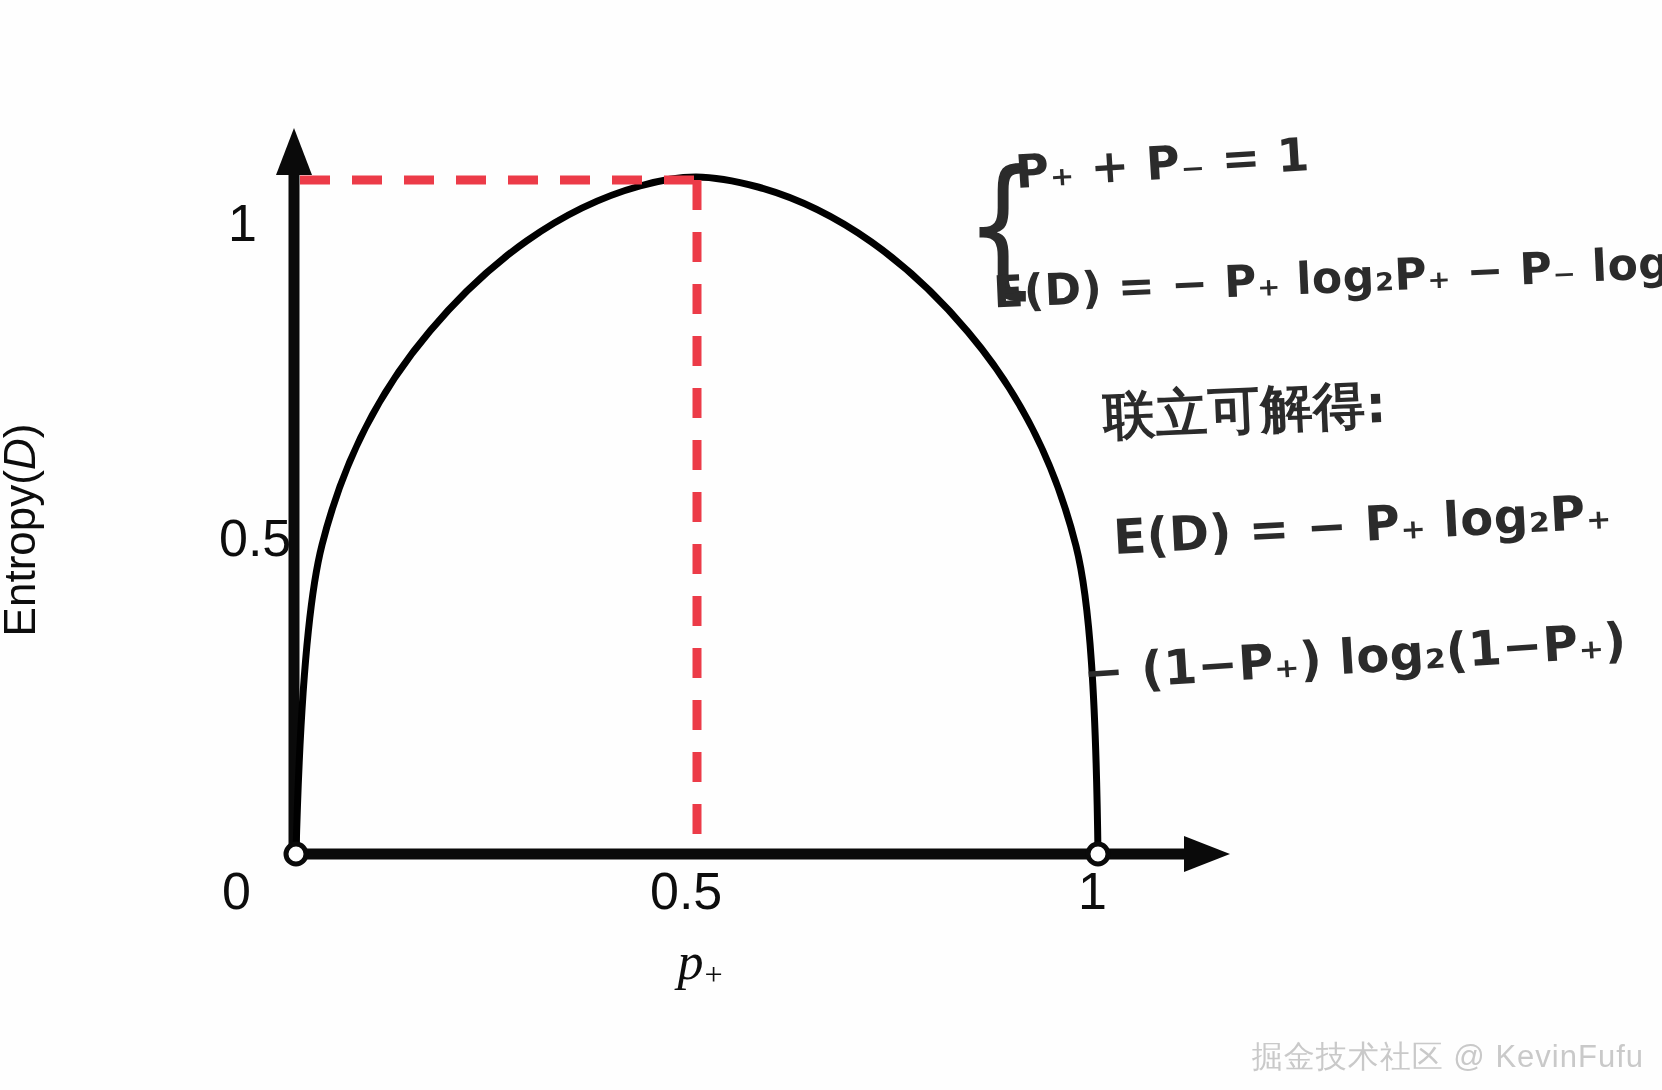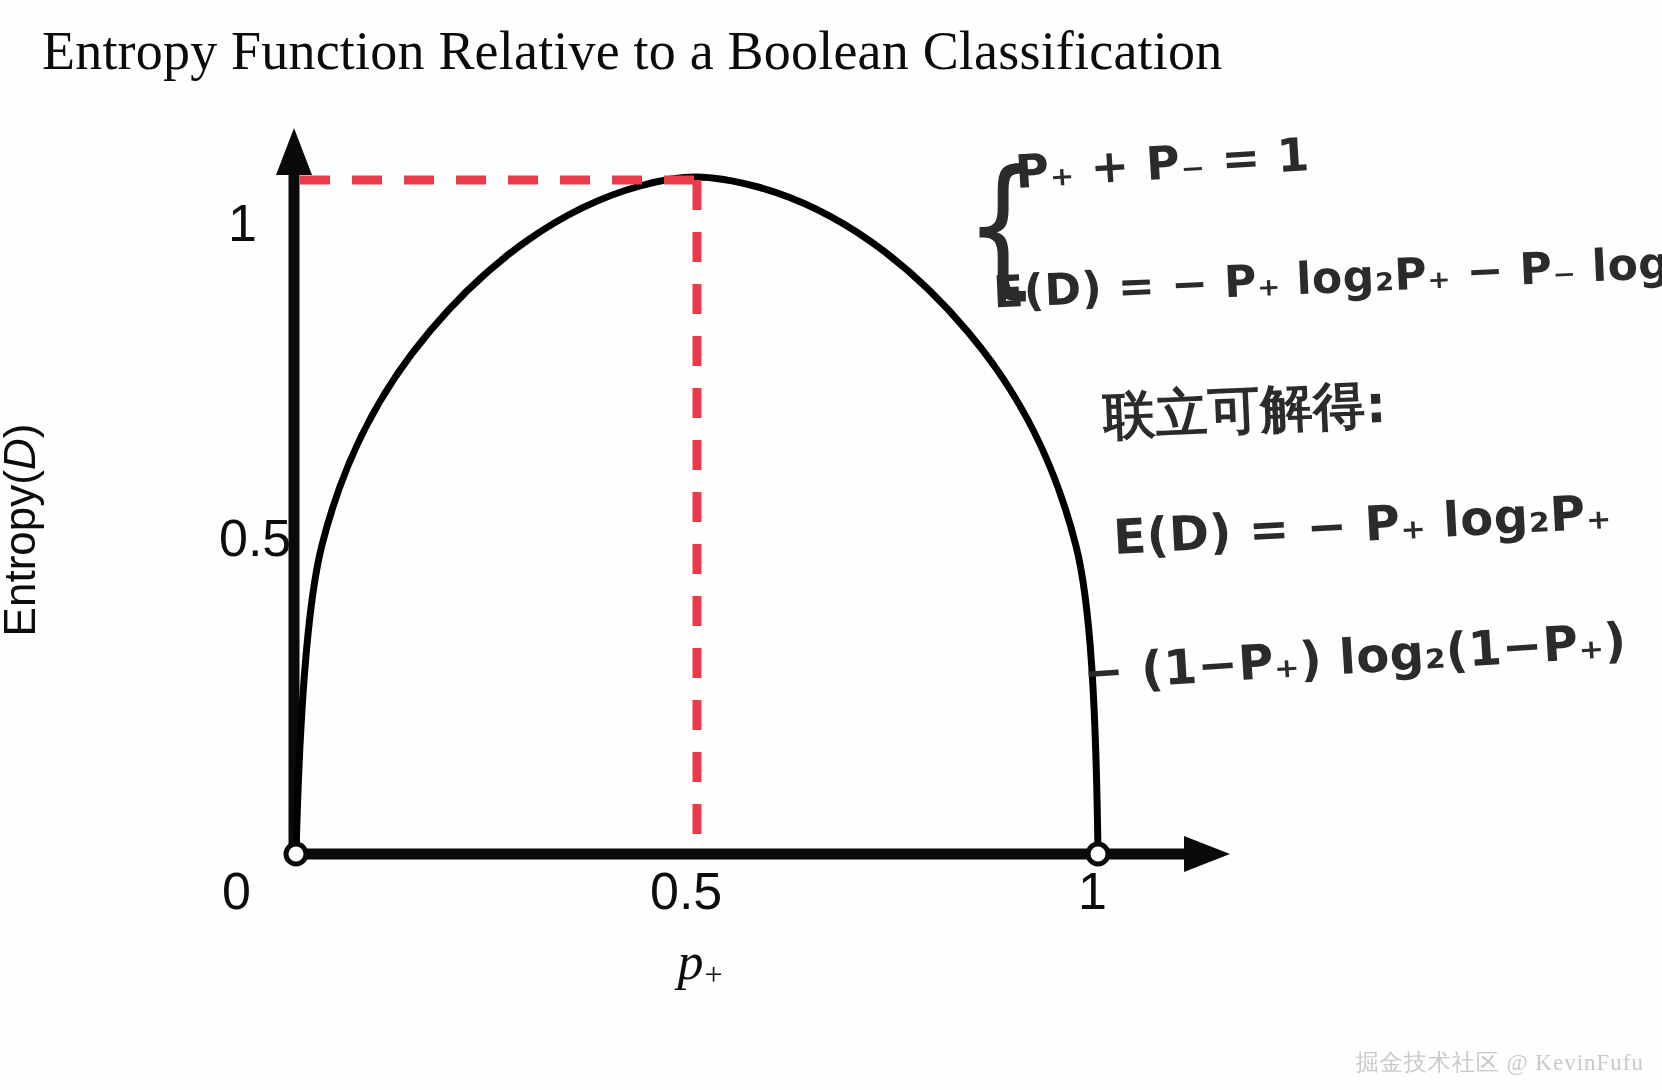--- a/index.html
+++ b/index.html
@@ -154,33 +154,32 @@
     color: #2b2b2b;
     font-family: "DejaVu Sans", sans-serif;
     transform: scaleX(0.8);
   }
 
   
   #watermark {
     position: absolute;
     right: 18px;
     bottom: 12px;
-    font-family: Liberation Serif, serif;
-    font-size: 23px;
+    font-family: Liberation Sans, sans-serif;
+    font-size: 31px;
     color: #c9c9c9;
     letter-spacing: 1px;
     white-space: nowrap;
   }
 </style>
 </head>
 <body>
 
 <div id="slide">
 
-  <div id="slide-title">Entropy Function Relative to a Boolean Classification</div>
 
   <div id="chart-area">
     <svg id="chart-svg" width="1662" height="1090" viewBox="0 0 1662 1090">
 
       <g>
         <line x1="294" y1="854" x2="294" y2="162" stroke="#0a0a0a" stroke-width="11" stroke-linecap="butt"></line>
         <polygon points="294,128 276,175 312,175" fill="#0a0a0a"></polygon>
       </g>
 
       <g>

